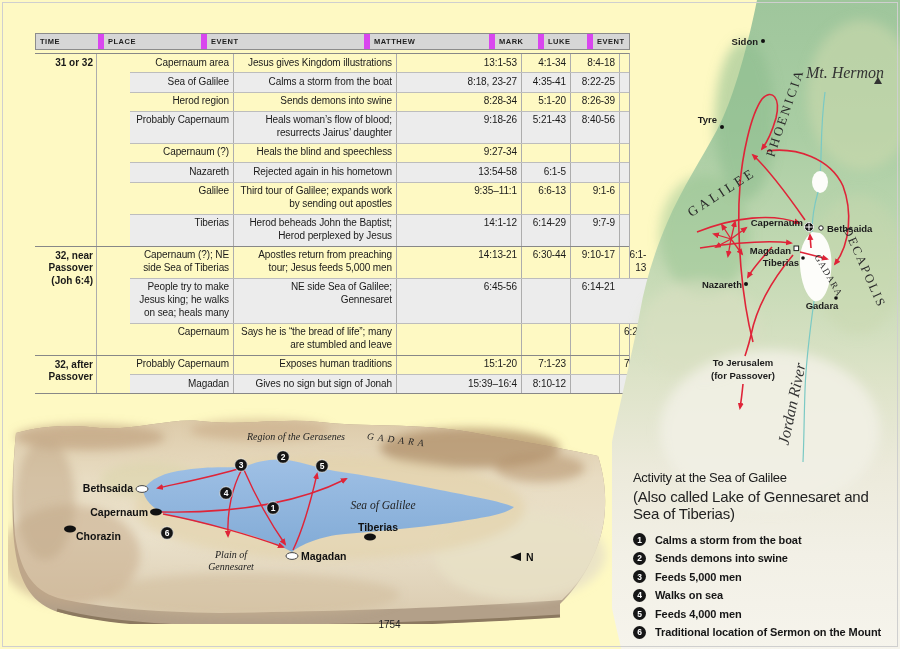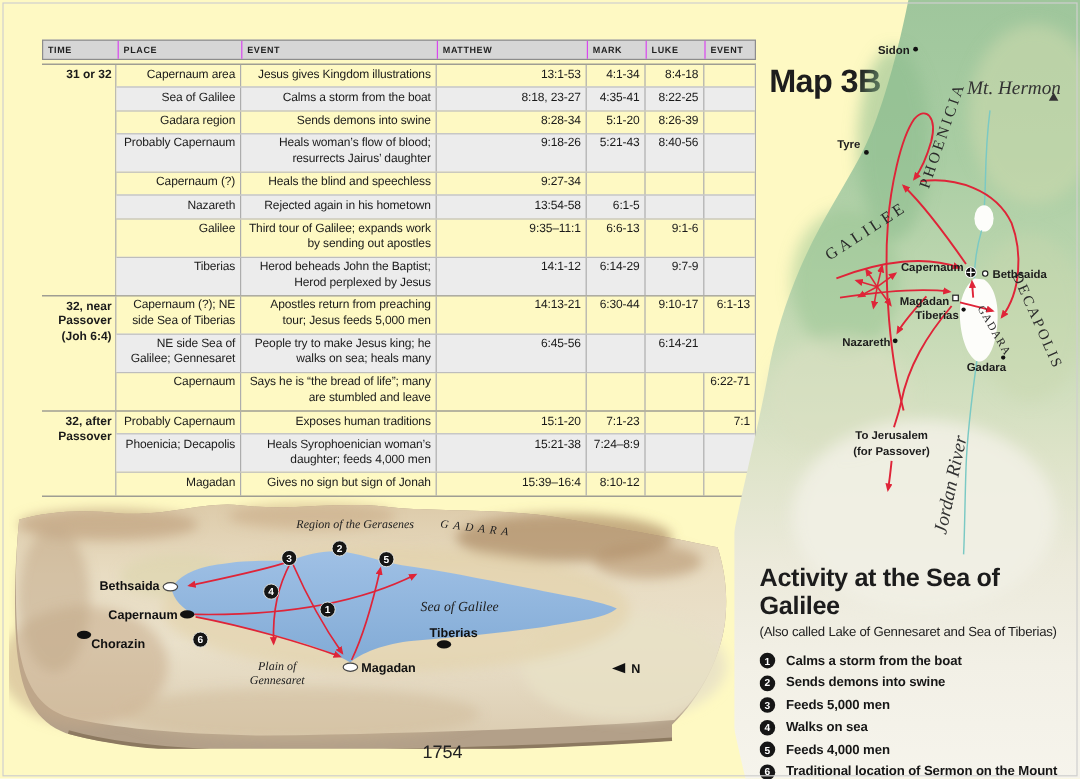--- a/index.html
+++ b/index.html
@@ -5,30 +5,30 @@
   html,body{margin:0;padding:0;background:#fff;}
   .page{position:relative;width:900px;height:649px;background:#fef9c3;overflow:hidden;
         font-family:"Liberation Sans",sans-serif;}
   .frame{position:absolute;inset:2px;border:1px solid #cfcfcf;pointer-events:none;z-index:50;}
 
   
   .bible-table{position:absolute;left:35px;top:33px;width:595px;font-size:10px;color:#1a1a1a;}
   .t-header{display:grid;grid-template-columns:62px 103px 163px 125px 49px 49px 44px;
             background:#d6d6d6;border:1px solid #8c8c8c;box-sizing:border-box;height:17px;align-items:center;}
   .t-header .hcell{font-size:7.5px;font-weight:bold;letter-spacing:.5px;padding-left:4px;color:#1f1f1f;
-                   border-left:1px solid #d946ef;height:100%;display:flex;align-items:center;box-sizing:border-box;}
+                   border-left:6px solid #d946ef;height:100%;display:flex;align-items:center;box-sizing:border-box;}
   .t-header .hcell:first-child{border-left:none;}
   .t-gap{height:3px;}
   .t-body{border-top:1px solid #888;border-bottom:1px solid #888;border-right:1px solid #adadad;box-sizing:border-box;}
   .t-group{display:flex;text-align:right;}
   .t-group + .t-group{border-top:1px solid #888;}
   .time-cell{width:62px;box-sizing:border-box;border-right:1px solid #adadad;
              font-weight:bold;padding:3px 3px;line-height:1.25;white-space:pre-line;flex:0 0 62px;}
   .group-rows{flex:1;}
-  .t-row{display:grid;grid-template-columns:103px 163px 125px 49px 49px 1fr;}
+  .t-row{display:grid;grid-template-columns:103px 163px 125px 49px 49px 1fr;margin-left:33px;}
   .t-row + .t-row{border-top:1px solid #bdbdbd;}
   .group-rows .t-row:nth-child(even){background:#ececec;}
   .t-row .cell{padding:2.5px 4px 3px;line-height:1.28;border-left:1px solid #adadad;box-sizing:border-box;letter-spacing:-.1px;}
   .t-row .cell:first-child{border-left:none;}
 
   
   .region-map{position:absolute;left:612px;top:0;width:288px;height:652px;}
   .map-title{position:absolute;left:641px;top:53px;font-size:27px;font-weight:bold;
              letter-spacing:-.5px;color:#1d1d1d;}
   .m-town{font:bold 9.5px "Liberation Sans",sans-serif;fill:#1c1c1c;}
@@ -36,30 +36,30 @@
   .m-italic{font-family:"Liberation Serif",serif;font-style:italic;fill:#333;}
 
   
   .relief-map{position:absolute;left:8px;top:408px;width:604px;height:216px;}
   .r-town{font:bold 10.5px "Liberation Sans",sans-serif;fill:#111;}
   .r-italic{font-family:"Liberation Serif",serif;font-style:italic;fill:#222;}
   .r-num{font:bold 8.5px "Liberation Sans",sans-serif;fill:#fff;}
 
   
   .legend{position:absolute;left:633px;top:470px;width:262px;}
-  .legend-title{font-size:21px;font-weight:bold;letter-spacing:-.3px;color:#1c1c1c;}
-  .legend-subtitle{font-size:11px;color:#222;margin-top:3px;letter-spacing:-.2px;}
+  .legend-title{font-size:13px;font-weight:normal;letter-spacing:-.3px;color:#1c1c1c;}
+  .legend-subtitle{font-size:15px;color:#222;margin-top:3px;letter-spacing:-.2px;}
   .legend-items{margin-top:11px;}
   .legend-item{display:flex;align-items:center;gap:9px;margin-bottom:5.5px;}
   .legend-num{width:13px;height:13px;border-radius:50%;background:#161616;color:#fff;flex:0 0 13px;
               font-size:8.5px;font-weight:bold;display:flex;align-items:center;justify-content:center;}
   .legend-label{font-size:11px;font-weight:bold;color:#161616;letter-spacing:-.1px;}
 
-  .page-number{position:absolute;left:352px;top:619px;width:75px;text-align:left;
-               font-size:15px;color:#222;}
+  .page-number{position:absolute;left:352px;top:619px;width:75px;text-align:center;
+               font-size:10px;color:#222;}
 </style>
 </head>
 <body>
 
 <div class="page">
   <div class="frame"></div>
 
   <div class="bible-table">
     <div class="t-header">
         <div class="hcell">TIME</div>
@@ -85,21 +85,21 @@
             </div>
             <div class="t-row">
               <div class="cell">Sea of Galilee</div>
               <div class="cell">Calms a storm from the boat</div>
               <div class="cell">8:18, 23-27</div>
               <div class="cell">4:35-41</div>
               <div class="cell">8:22-25</div>
               <div class="cell"></div>
             </div>
             <div class="t-row">
-              <div class="cell">Gadara region</div>
+              <div class="cell">Herod region</div>
               <div class="cell">Sends demons into swine</div>
               <div class="cell">8:28-34</div>
               <div class="cell">5:1-20</div>
               <div class="cell">8:26-39</div>
               <div class="cell"></div>
             </div>
             <div class="t-row">
               <div class="cell">Probably Capernaum</div>
               <div class="cell">Heals woman’s flow of blood; resurrects Jairus’ daughter</div>
               <div class="cell">9:18-26</div>
@@ -148,22 +148,22 @@
           <div class="group-rows">
             <div class="t-row">
               <div class="cell">Capernaum (?); NE side Sea of Tiberias</div>
               <div class="cell">Apostles return from preaching tour; Jesus feeds 5,000 men</div>
               <div class="cell">14:13-21</div>
               <div class="cell">6:30-44</div>
               <div class="cell">9:10-17</div>
               <div class="cell">6:1-13</div>
             </div>
             <div class="t-row">
+              <div class="cell">People try to make Jesus king; he walks on sea; heals many</div>
               <div class="cell">NE side Sea of Galilee; Gennesaret</div>
-              <div class="cell">People try to make Jesus king; he walks on sea; heals many</div>
               <div class="cell">6:45-56</div>
               <div class="cell"></div>
               <div class="cell">6:14-21</div>
             </div>
             <div class="t-row">
               <div class="cell">Capernaum</div>
               <div class="cell">Says he is “the bread of life”; many are stumbled and leave</div>
               <div class="cell"></div>
               <div class="cell"></div>
               <div class="cell"></div>
@@ -177,41 +177,32 @@
           <div class="group-rows">
             <div class="t-row">
               <div class="cell">Probably Capernaum</div>
               <div class="cell">Exposes human traditions</div>
               <div class="cell">15:1-20</div>
               <div class="cell">7:1-23</div>
               <div class="cell"></div>
               <div class="cell">7:1</div>
             </div>
             <div class="t-row">
-              <div class="cell">Phoenicia; Decapolis</div>
-              <div class="cell">Heals Syrophoenician woman’s daughter; feeds 4,000 men</div>
-              <div class="cell">15:21-38</div>
-              <div class="cell">7:24–8:9</div>
-              <div class="cell"></div>
-              <div class="cell"></div>
-            </div>
-            <div class="t-row">
               <div class="cell">Magadan</div>
               <div class="cell">Gives no sign but sign of Jonah</div>
               <div class="cell">15:39–16:4</div>
               <div class="cell">8:10-12</div>
               <div class="cell"></div>
               <div class="cell"></div>
             </div>
           </div>
         </div>
       </div>
   </div>
 
-  <div class="map-title">Map 3B</div>
 
   <svg class="region-map" viewBox="612 0 288 652">
     <defs>
       <linearGradient id="gLand" x1="0" y1="0" x2="0" y2="1">
         <stop offset="0" stop-color="#9fc69c"></stop>
           <stop offset=".2" stop-color="#a9cda3"></stop>
         <stop offset=".4" stop-color="#c3d9b3"></stop>
           <stop offset=".58" stop-color="#dde3c8"></stop>
         <stop offset=".72" stop-color="#eceadb"></stop>
           <stop offset=".85" stop-color="#f2f0e6"></stop>

